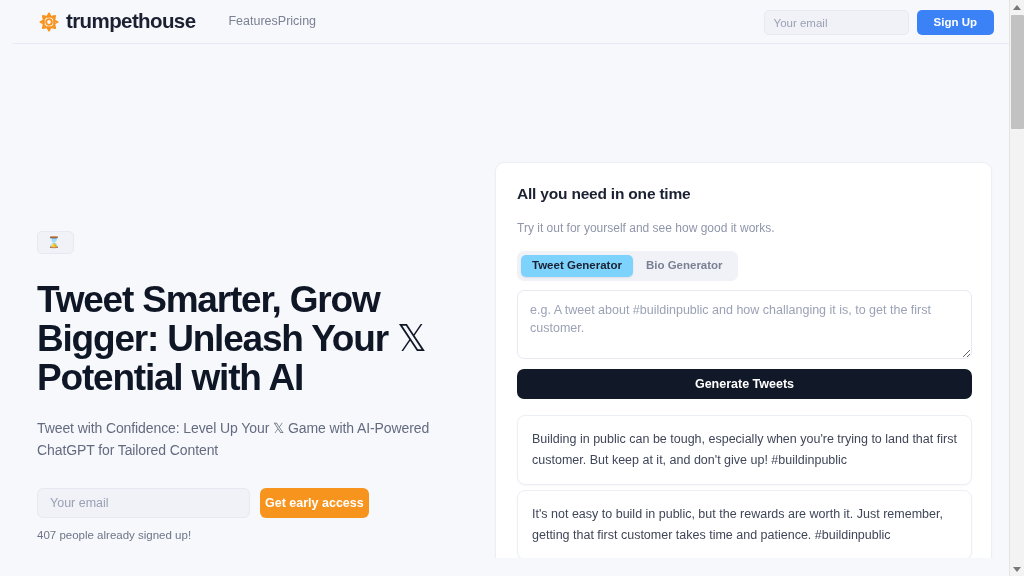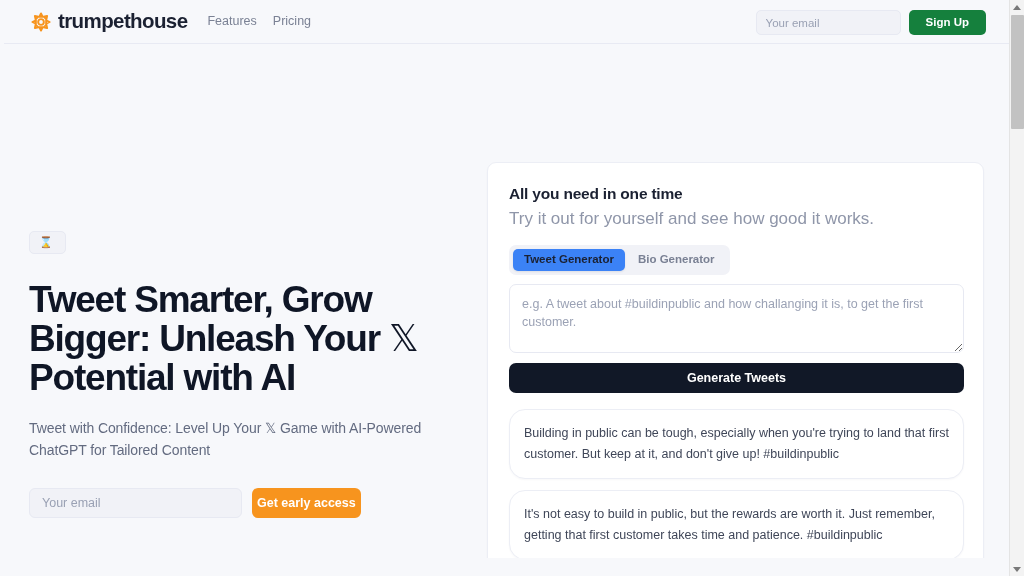--- a/index.html
+++ b/index.html
@@ -13,21 +13,21 @@
   body {
     font-family: "Liberation Sans", sans-serif;
     background: #f7f8fb;
     color: #1b2132;
     -webkit-font-smoothing: antialiased;
   }
 
   
   .viewport {
     position: absolute;
-    top: 0; left: 4px;
+    top: 0; left: 12px;
     width: 1009px;
     height: 558px;
     background: #f7f8fb;
     overflow: hidden;
   }
 
   
   .header {
     position: relative;
     height: 44px;
@@ -54,21 +54,21 @@
     font-size: 20.5px;
     font-weight: 700;
     letter-spacing: -0.6px;
     color: #1b2132;
     line-height: 1;
   }
 
   .nav {
     display: flex;
     align-items: center;
-    gap: 16px;
+    margin-left: 13px;
   }
   .nav-link {
     font-size: 12.5px;
     color: #7a8194;
     text-decoration: none;
     line-height: 1;
   }
 
   .header-cta {
     position: absolute;
@@ -90,21 +90,21 @@
     color: #3c4356;
     outline: none;
   }
   .header-email::placeholder { color: #9aa1b4; }
 
   .btn-signup {
     height: 25px;
     padding: 0 17px;
     border: none;
     border-radius: 5px;
-    background: #15803d;
+    background: #3b82f6;
     color: #ffffff;
     font-family: "Liberation Sans", sans-serif;
     font-size: 11.5px;
     font-weight: 700;
     cursor: pointer;
     line-height: 1;
   }
 
   
   .main {
@@ -216,22 +216,22 @@
     box-shadow: 0 1px 2px rgba(20,28,56,0.03);
   }
 
   .demo-title {
     font-size: 15.5px;
     font-weight: 700;
     color: #1b2132;
     letter-spacing: -0.2px;
   }
   .demo-sub {
-    margin-top: 6px;
-    font-size: 17px;
+    margin-top: 18px;
+    font-size: 12px;
     color: #8f96a9;
   }
 
   .tabs {
     margin-top: 16px;
     display: inline-flex;
     align-items: center;
     background: #f1f2f7;
     border-radius: 7px;
     padding: 4px;
@@ -245,21 +245,21 @@
     background: transparent;
     border: none;
     border-radius: 5px;
     height: 22px;
     padding: 0 11px;
     cursor: pointer;
     line-height: 1;
     white-space: nowrap;
   }
   .tab.active {
-    background: #3b82f6;
+    background: #7dd3fc;
     color: #1b2132;
     box-shadow: 0 1px 2px rgba(20,28,56,0.09);
   }
 
   .demo-hint {
     margin-top: 16px;
     font-size: 12.5px;
     color: #8f96a9;
   }
 
@@ -294,24 +294,24 @@
     font-size: 12.5px;
     font-weight: 700;
     cursor: pointer;
     line-height: 1;
   }
 
   .results { margin-top: 16px; }
   .result-card {
     width: 455px;
     border: 1px solid #eceef5;
-    border-radius: 16px;
+    border-radius: 8px;
     background: #ffffff;
     padding: 13px 14px;
-    margin-bottom: 11px;
+    margin-bottom: 5px;
     box-shadow: 0 1px 2px rgba(20,28,56,0.03);
   }
   .result-text {
     font-size: 12.5px;
     line-height: 21px;
     color: #3f4658;
   }
 
   
   .scrollbar {
@@ -396,20 +396,21 @@
 
       <h1 class="hero-title"><span>Tweet Smarter, Grow</span><br><span>Bigger: Unleash Your </span><span class="xmark">𝕏</span><br><span>Potential with AI</span></h1>
 
       <p class="hero-sub">Tweet with Confidence: Level Up Your 𝕏 Game with AI-Powered ChatGPT for Tailored Content</p>
 
       <div class="hero-form">
         <input class="hero-email" type="text" placeholder="Your email" style="">
         <button class="btn-early">Get early access</button>
       </div>
 
+      <p class="hero-note">407 people already signed up!</p>
     </section>
 
     <section class="demo-card">
 
       <h2 class="demo-title">All you need in one time</h2>
       <p class="demo-sub">Try it out for yourself and see how good it works.</p>
 
       <div class="tabs">
         <button class="tab active">Tweet Generator</button>
         <button class="tab">Bio Generator</button>

